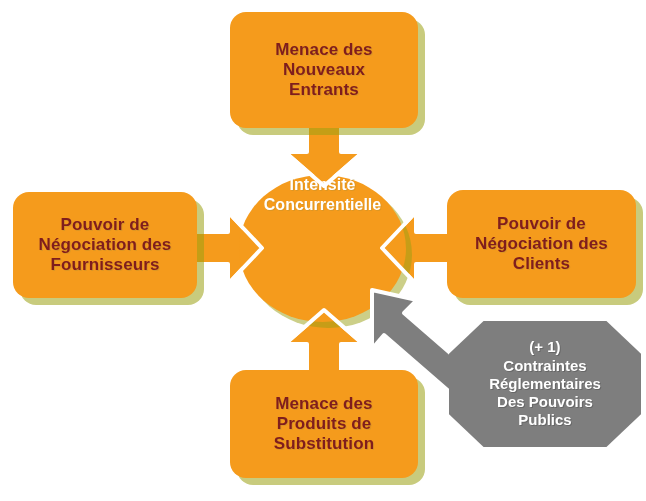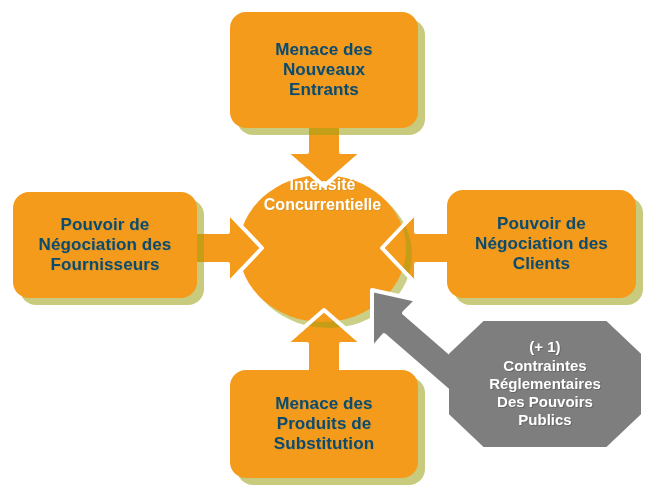--- a/index.html
+++ b/index.html
@@ -24,21 +24,21 @@
     border-radius: 16px;
     background: #F59B1C;
     box-shadow: 7px 7px 0 0 rgba(154,160,18,0.55);
     display: flex;
     align-items: center;
     justify-content: center;
     box-sizing: border-box;
     z-index: 4;
   }
   .force-box .label {
-    color: #0c4a6e;
+    color: #7f1d1d;
     font-weight: bold;
     text-align: center;
     font-size: 17px;
     line-height: 1.18;
     letter-spacing: 0.1px;
     white-space: pre-line;
     text-shadow: 1px 1px 0 rgba(160,140,60,0.30);
   }
 
   #box-top    { left: 230px; top: 12px;  width: 188px; height: 116px; }

